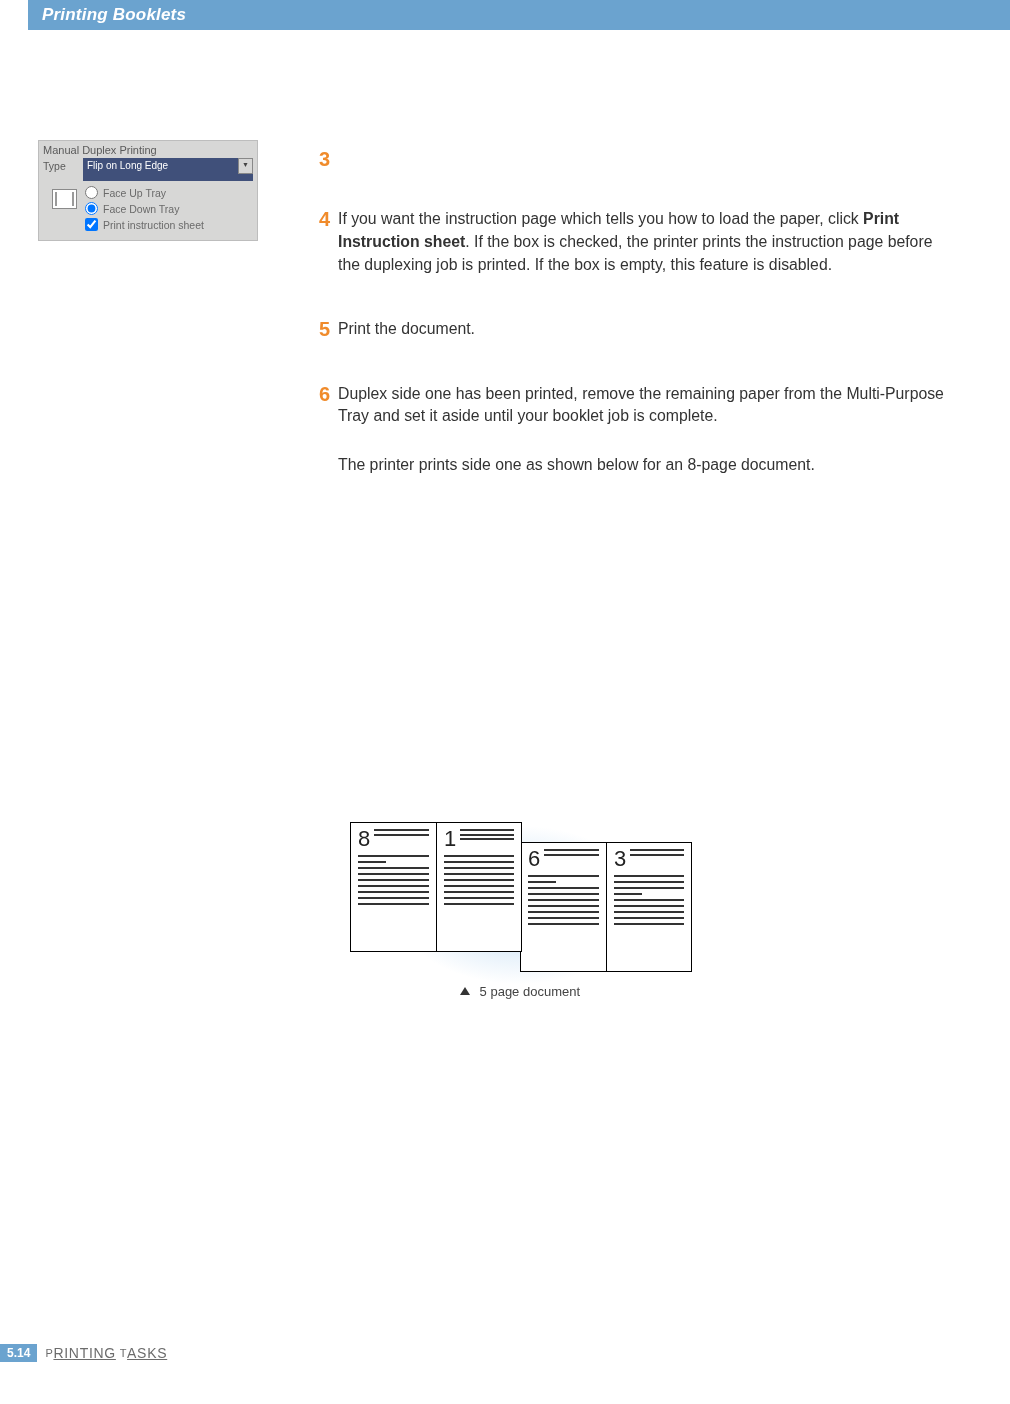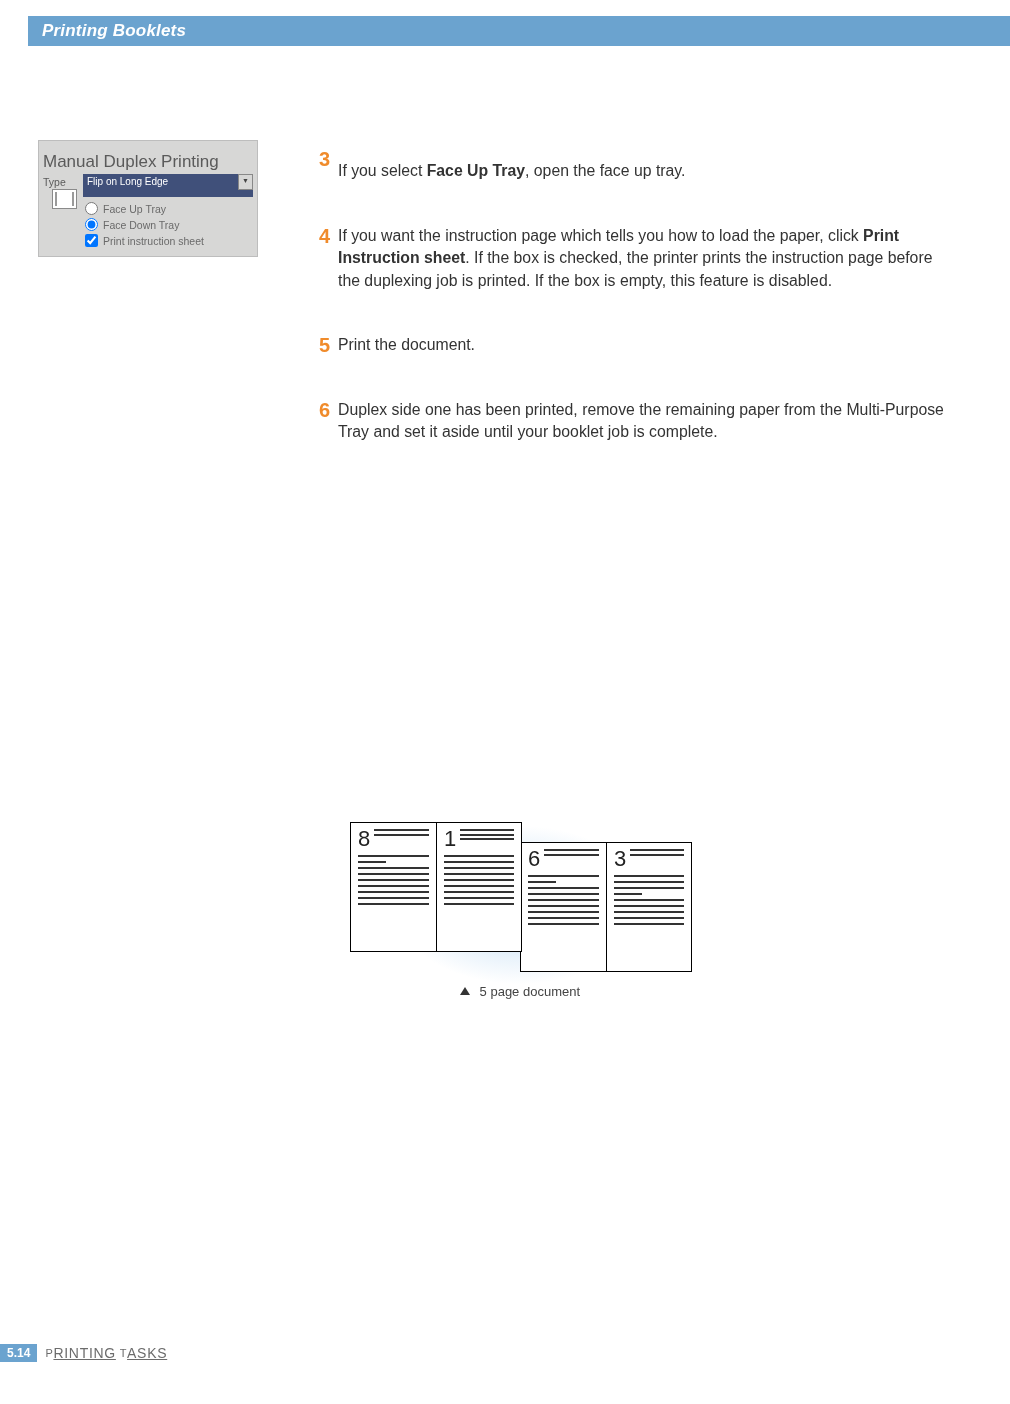--- a/index.html
+++ b/index.html
@@ -8,21 +8,21 @@
     font-size: 15.8px;
     color: #333;
     width: 1010px;
     height: 1404px;
     position: relative;
     background: #fff;
   }
   
   .topbar {
     position: absolute;
-    top: 16px;
+    top: 0;
     left: 28px;
     right: 0;
     height: 30px;
     background: #6ba3cf;
   }
   .topbar-title {
     color: #fff;
     font-family: Arial, sans-serif;
     font-weight: bold;
     font-style: italic;
@@ -38,22 +38,22 @@
     top: 140px;
     width: 220px;
     background: #d7d7d6;
     border: 1px solid #bdbdbd;
     font-family: Tahoma, sans-serif;
     font-size: 10.5px;
     color: #5a5a5a;
     padding-bottom: 6px;
   }
   .panel-title {
-    font-size: 17px;
-    padding: 11px 4px 2px;
+    font-size: 11px;
+    padding: 3px 4px 2px;
     color: #5a5a5a;
   }
   .panel-row { display: flex; align-items: flex-start; padding: 0 4px; }
   .panel-label { width: 40px; padding:2px 0 0 0;}
   .panel-select {
     flex: 1;
     height: 23px;
     background: #40507a;
     color: #fff;
     font-size: 10px;
@@ -236,21 +236,20 @@
       <span>Print instruction sheet</span>
     </label>
   </div>
 </div>
 
 <div class="steps">
   <div class="step">
     <div class="num">3</div>
     <div class="step-body">
       <div class="gap12"></div>
-      <p>If you select <b>Face Up Tray</b>, open the face up tray.</p>
     </div>
   </div>
   <div class="gap38"></div>
   <div class="step">
     <div class="num">4</div>
     <div class="step-body">
       <p>If you want the instruction page which tells you how to load the paper, click <b>Print Instruction sheet</b>. If the box is checked, the printer prints the instruction page before the duplexing job is printed. If the box is empty, this feature is disabled.</p>
     </div>
   </div>
   <div class="gap38"></div>
@@ -259,20 +258,21 @@
     <div class="step-body">
       <p>Print the document.</p>
     </div>
   </div>
   <div class="gap38"></div>
   <div class="step">
     <div class="num">6</div>
     <div class="step-body">
       <p>Duplex side one has been printed, remove the remaining paper from the Multi-Purpose Tray and set it aside until your booklet job is complete.</p>
       <div class="gap22"></div>
+      <p>The printer prints side one as shown below for an 8-page document.</p>
     </div>
   </div>
 </div>
 
 <div class="diagram-wrap">
   <div class="halo"></div>
   <div class="sheet sheet-back">
     <div class="half">
       <span class="pgnum">6</span>
       <div class="lines header">

